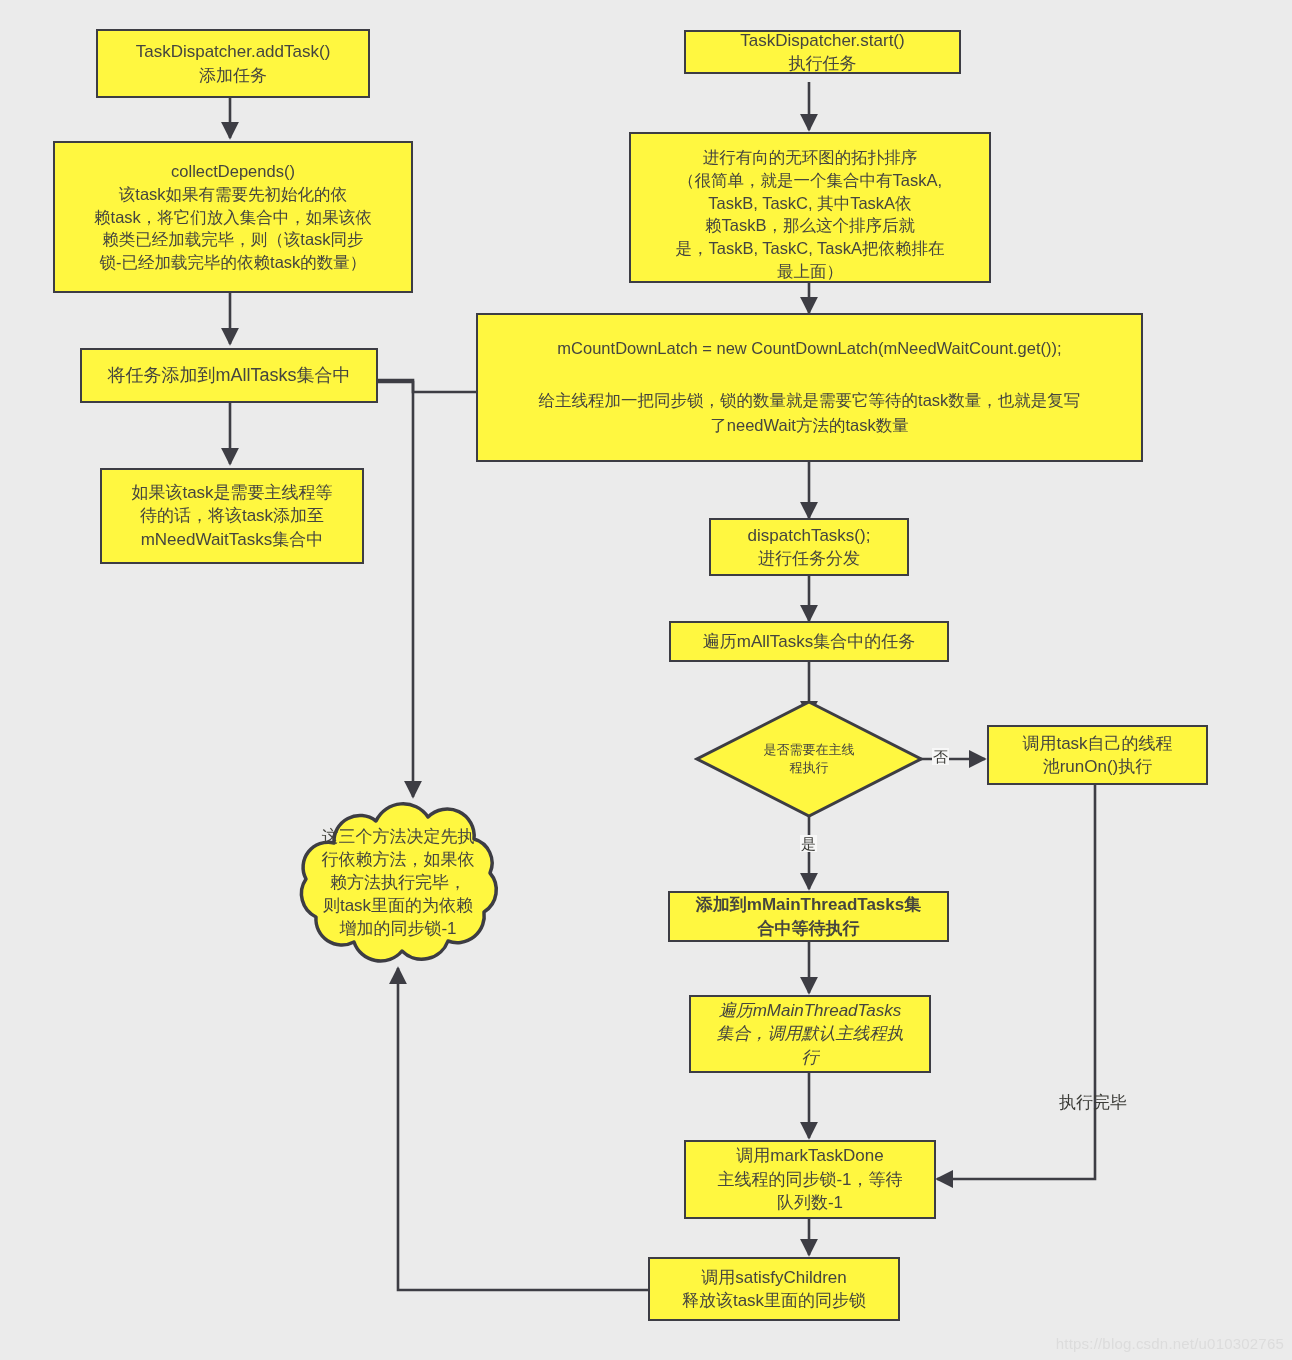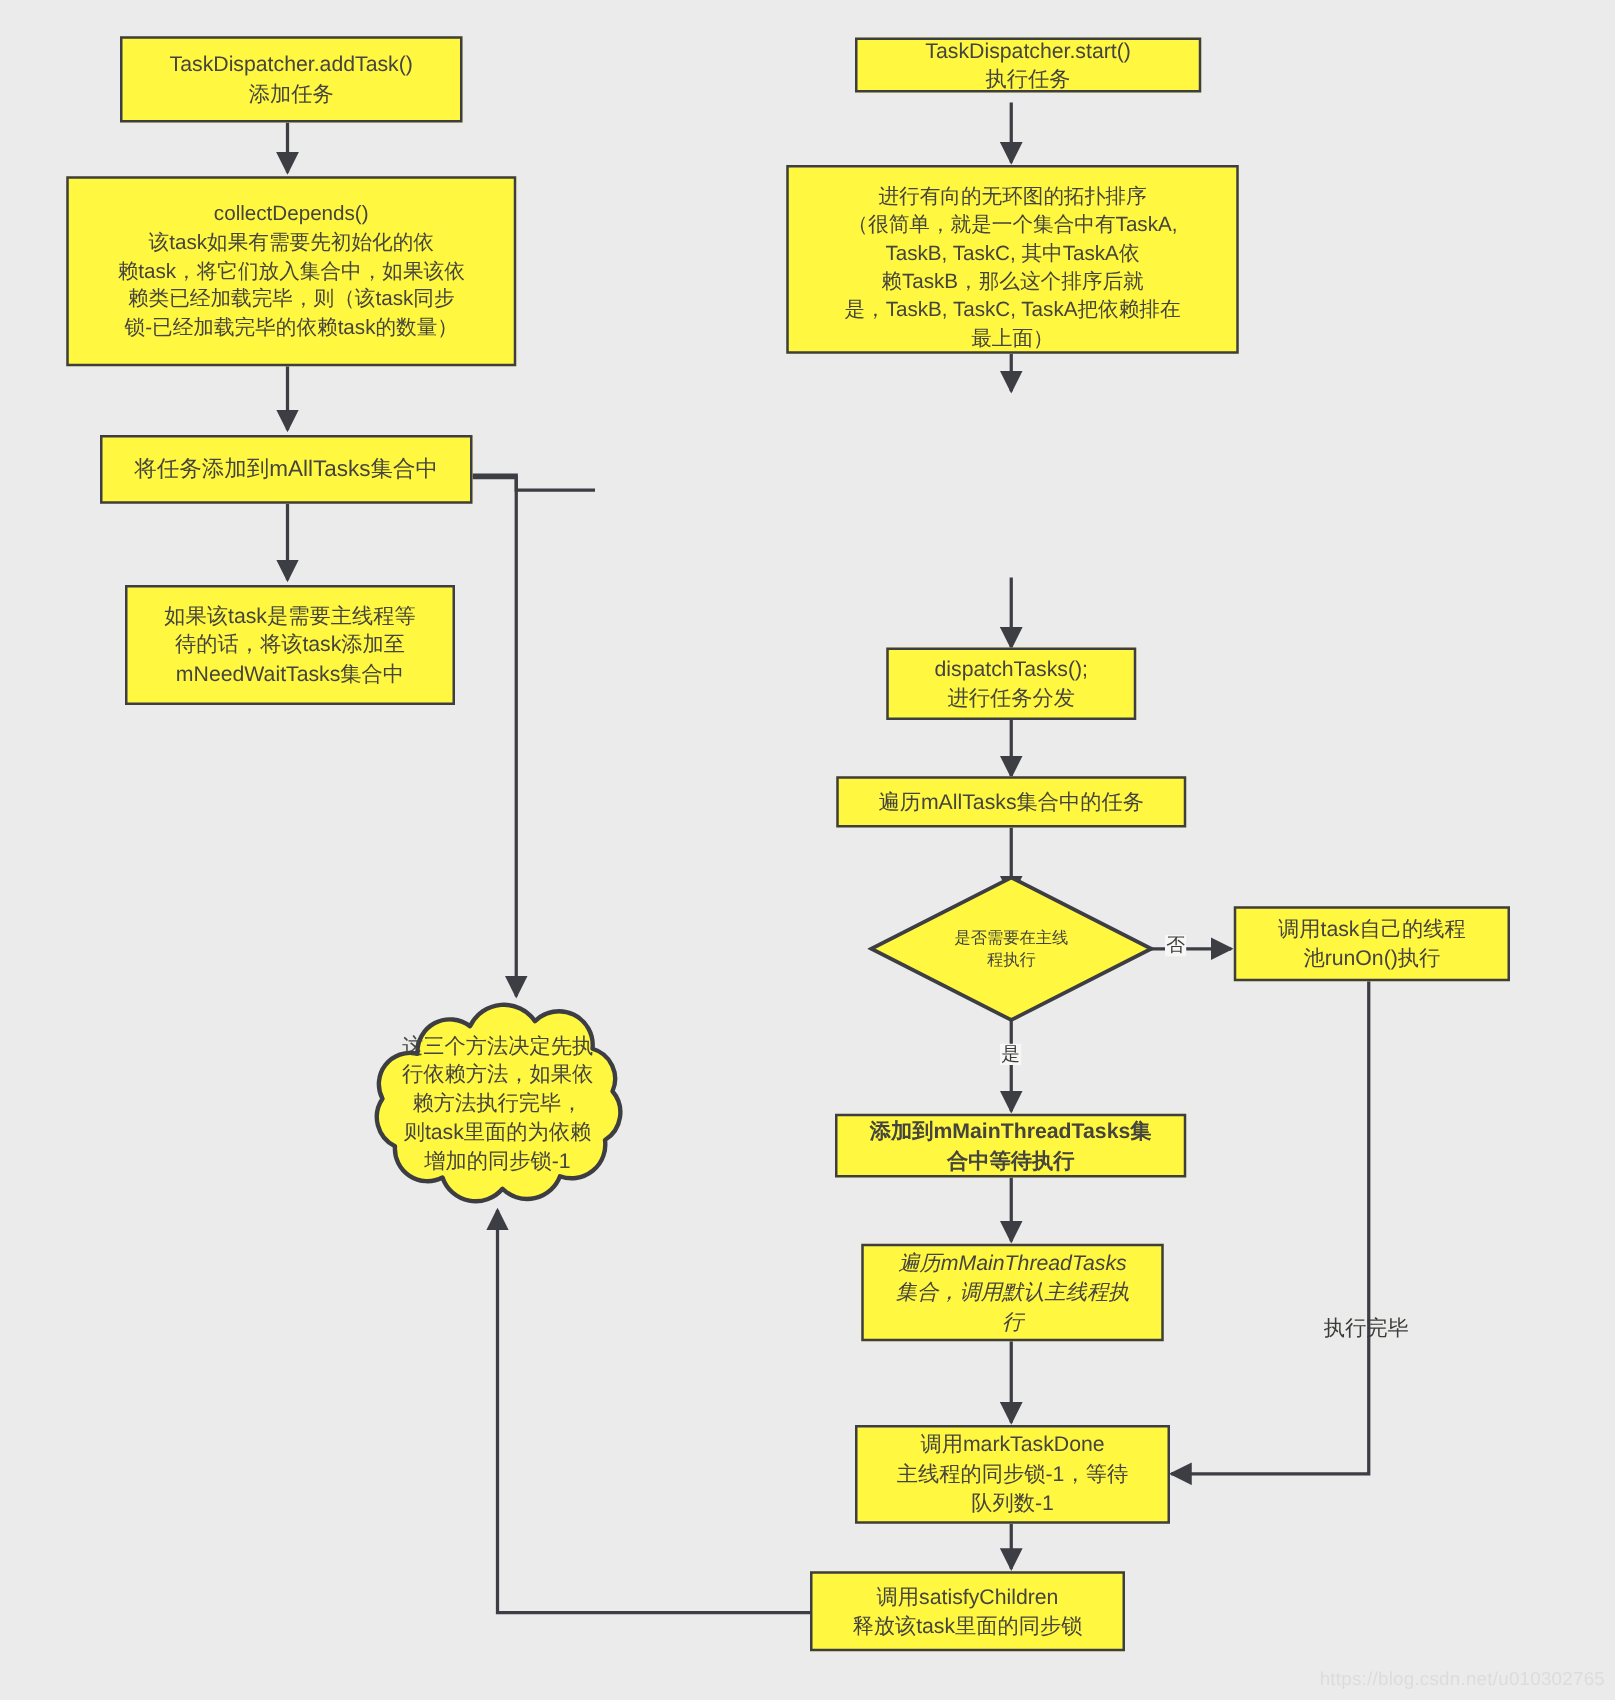--- a/index.html
+++ b/index.html
@@ -103,20 +103,21 @@
     font-size: 15px;
     color: #3a3a36;
     line-height: 1;
     padding: 1px 1px;
     z-index: 3;
     white-space: nowrap;
   }
   .edge-label.plain {
     background: transparent;
     font-size: 17px;
+    margin-top: 40px;
   }
   .watermark {
     position: absolute;
     right: 8px;
     bottom: 8px;
     font-size: 15px;
     color: #dcdcdc;
     letter-spacing: 0.2px;
     z-index: 5;
     white-space: nowrap;
@@ -181,20 +182,24 @@
   <div class="node" style="left:684px; top:30px; width:277px; height:44px;">TaskDispatcher.start()
 执行任务</div>
 
   <div class="node overflow" style="left:629px; top:132px; width:362px; height:151px; font-size:16.5px;">进行有向的无环图的拓扑排序
 （很简单，就是一个集合中有TaskA,
 TaskB, TaskC, 其中TaskA依
 赖TaskB，那么这个排序后就
 是，TaskB, TaskC, TaskA把依赖排在
 最上面）</div>
 
+  <div class="node" style="left:476px; top:313px; width:667px; height:149px; font-size:16.5px; line-height:1.55;">mCountDownLatch = new CountDownLatch(mNeedWaitCount.get());
+
+给主线程加一把同步锁，锁的数量就是需要它等待的task数量，也就是复写
+了needWait方法的task数量</div>
 
   <div class="node" style="left:709px; top:518px; width:200px; height:58px;">dispatchTasks();
 进行任务分发</div>
 
   <div class="node" style="left:669px; top:621px; width:280px; height:41px;">遍历mAllTasks集合中的任务</div>
 
   <div class="diamond" style="left:694px; top:699px;">
     <svg class="shape" viewBox="0 0 230 120" preserveAspectRatio="none">
       <polygon points="115,3 227,60 115,117 3,60" fill="#fff740" stroke="#3d3d44" stroke-width="3"></polygon>
     </svg>

